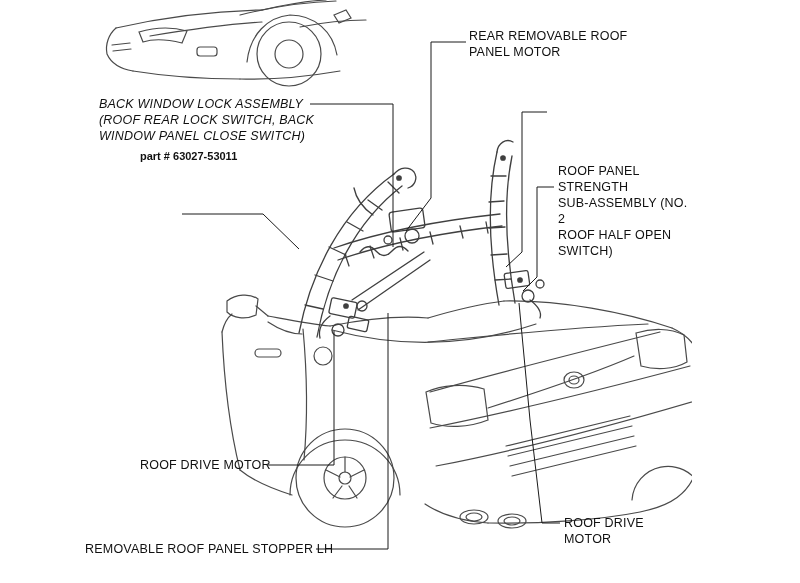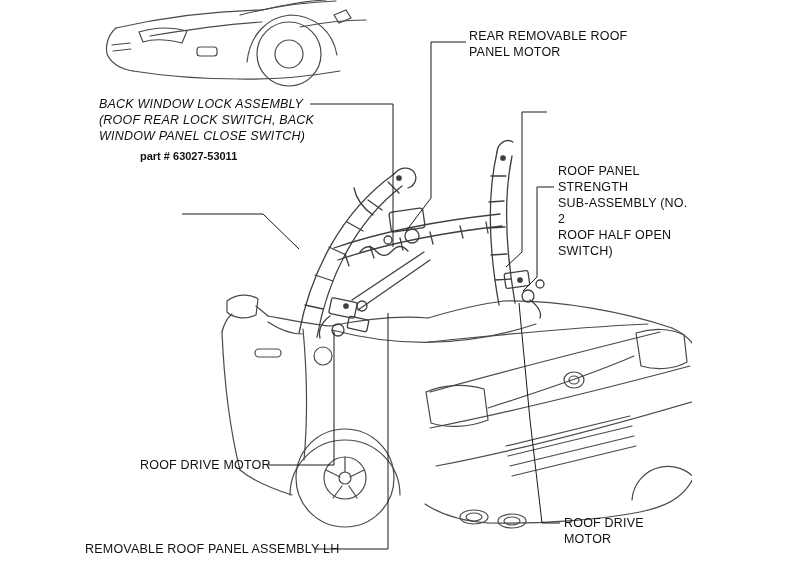--- a/index.html
+++ b/index.html
@@ -182,16 +182,16 @@
   <div class="label bold lbl-part-number">part # 63027-53011</div>
 
 
   <div class="label lbl-strength">ROOF PANEL STRENGTH
 SUB-ASSEMBLY (NO. 2
 ROOF HALF OPEN SWITCH)</div>
 
 
   <div class="label lbl-drive-motor-l">ROOF DRIVE MOTOR</div>
 
-  <div class="label lbl-stopper-lh">REMOVABLE ROOF PANEL ASSEMBLY LH</div>
+  <div class="label lbl-stopper-lh">REMOVABLE ROOF PANEL STOPPER LH</div>
 
   <div class="label lbl-drive-motor-r">ROOF DRIVE MOTOR</div>
 </div>
 
 </body></html>

